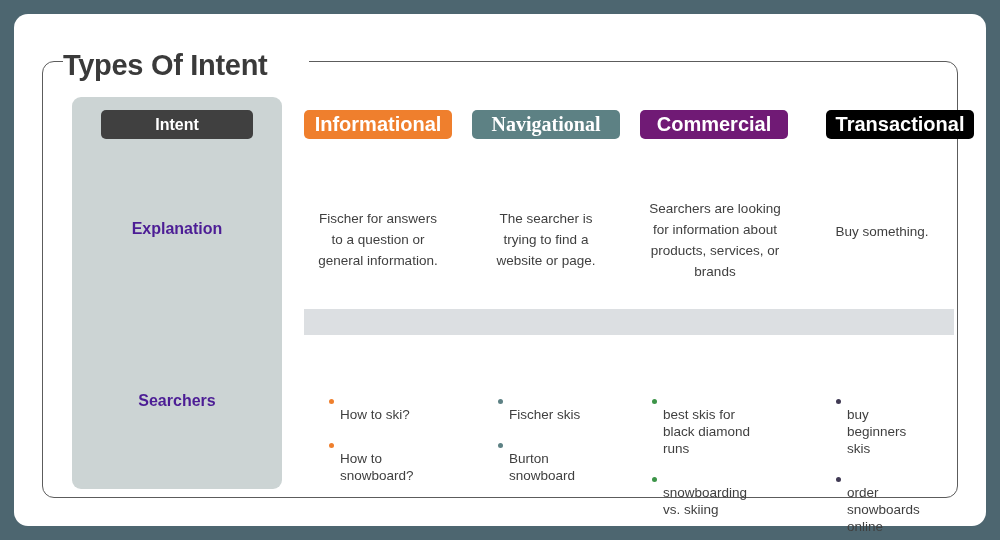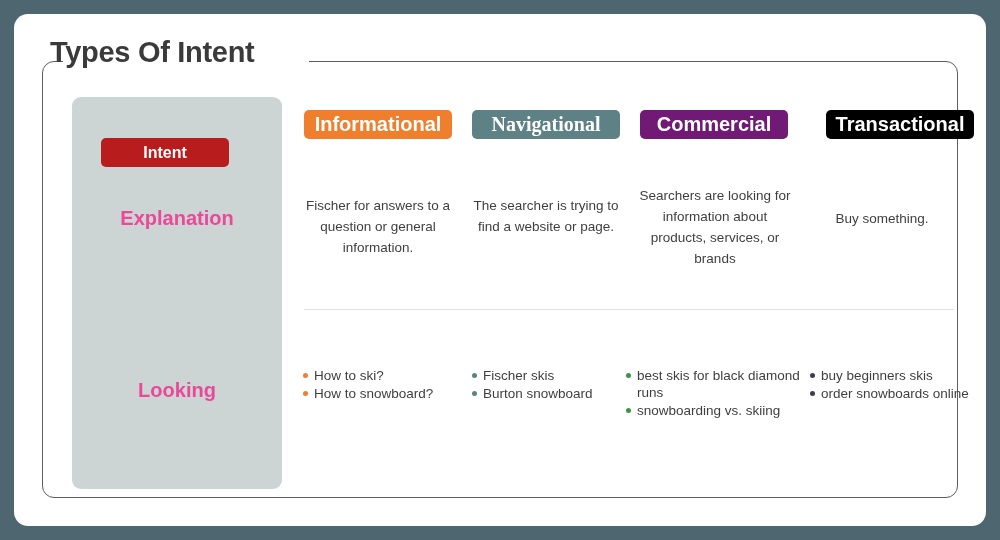--- a/index.html
+++ b/index.html
@@ -1,15 +1,15 @@
 <!DOCTYPE html>
 <html><head>
 <meta charset="utf-8">
 <style>
-  * { box-sizing: border-box; margin: 0; padding: 0; }
+  * { box-sizing: border-box; margin: 0; padding: 13px; }
   html, body {
     width: 1000px; height: 540px;
     background: #4d6670;
     font-family: "Liberation Sans", sans-serif;
     overflow: hidden;
   }
 
   
   #infographic-card {
     position: absolute;
@@ -51,36 +51,36 @@
   #sidebar-panel {
     position: absolute;
     left: 58px; top: 83px;
     width: 210px; height: 392px;
     background: #ccd4d4;
     border-radius: 9px;
   }
   #intent-badge {
     position: absolute;
     left: 87px; top: 96px;
-    width: 128px; height: 29px;
-    background: #b91c1c;
+    width: 152px; height: 29px;
+    background: #404040;
     border-radius: 5px;
     color: #ffffff;
     font-size: 16px;
     font-weight: bold;
-    display: flex; align-items: center; justify-content: center; margin-top: 28px;
+    display: flex; align-items: center; justify-content: center;
   }
   .row-label {
     position: absolute;
     left: 58px;
     width: 210px;
     text-align: center;
-    font-size: 20px;
-    font-weight: bold;
-    color: #ec4899;
+    font-size: 16px;
+    font-weight: bold;
+    color: #4c1d95;
   }
   #row-label-explanation { top: 193px; }
   #row-label-examples    { top: 365px; }
 
   
   .col-badge {
     position: absolute;
     top: 96px;
     height: 29px;
     border-radius: 5px;
@@ -158,21 +158,21 @@
     <div id="title-notch"></div>
   </div>
 
   <div id="page-title">Types Of Intent</div>
 
   <div id="sidebar-panel"></div>
 
   <div id="intent-badge">Intent</div>
 
   <div class="row-label" id="row-label-explanation">Explanation</div>
-  <div class="row-label" id="row-label-examples">Looking</div>
+  <div class="row-label" id="row-label-examples">Searchers</div>
 
   <div class="col-badge" id="badge-informational">Informational</div>
   <div class="col-badge" id="badge-navigational">Navigational</div>
   <div class="col-badge" id="badge-commercial">Commercial</div>
   <div class="col-badge" id="badge-transactional">Transactional</div>
 
   <div class="explanation-cell" id="explanation-informational">Fischer for answers to a question or general information.</div>
   <div class="explanation-cell" id="explanation-navigational">The searcher is trying to find a website or page.</div>
   <div class="explanation-cell" id="explanation-commercial">Searchers are looking for information about products, services, or brands</div>
   <div class="explanation-cell" id="explanation-transactional">Buy something.</div>

